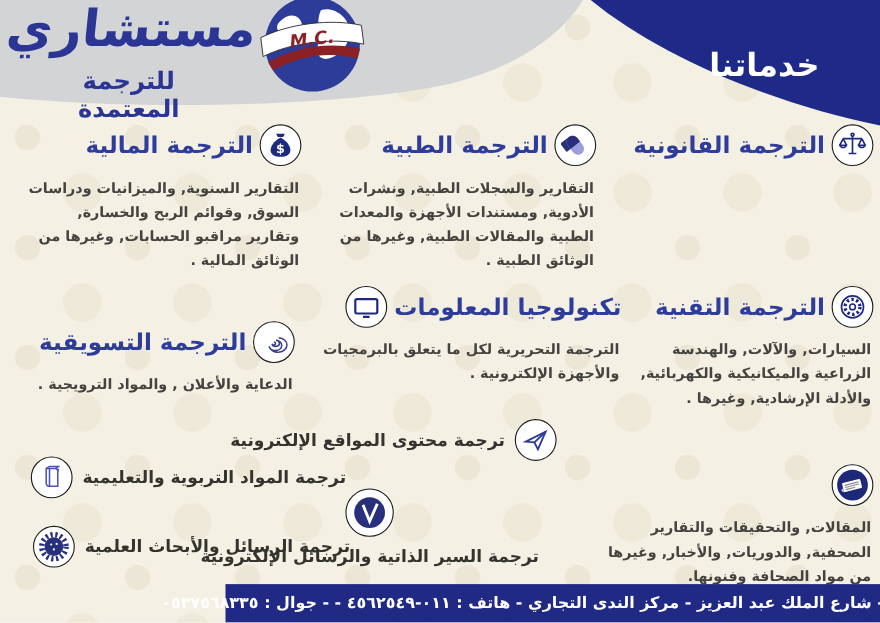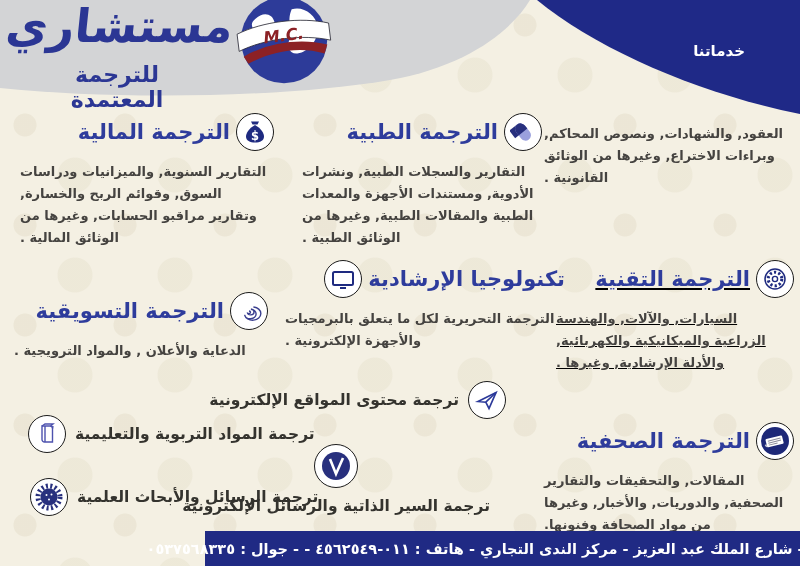--- a/index.html
+++ b/index.html
@@ -12,21 +12,21 @@
     background-color:#f4f0e3;
     background-image:
       radial-gradient(circle at 25px 25px, rgba(193,182,144,0.16) 0 11px, transparent 12px),
       radial-gradient(circle at 75px 75px, rgba(193,182,144,0.12) 0 17px, transparent 18px);
     background-size:100px 100px;
   }
   
   .header-shapes{position:absolute;top:0;left:0;display:block;}
   .ribbon-label{
     position:absolute;top:42px;right:55px;color:#ffffff;
-    font-size:15px;font-weight:bold;direction:rtl;letter-spacing:1px;
+    font-size:29px;font-weight:bold;direction:rtl;letter-spacing:1px;
   }
   .logo-title{
     position:absolute;top:-2px;left:18px;width:215px;text-align:center;
     color:#2b3694;font-size:46px;font-weight:bold;direction:rtl;
     transform:skewX(-6deg);line-height:1.25;
   }
   .logo-subtitle{
     position:absolute;top:62px;left:28px;width:178px;text-align:center;
     color:#2b3694;font-size:22px;font-weight:bold;direction:rtl;
   }
@@ -34,31 +34,31 @@
   
   .svc{position:absolute;direction:rtl;text-align:center;}
   .svc-head{display:flex;align-items:center;gap:6px;justify-content:flex-start;}
   .svc-head h2{
     margin:0;font-size:21px;font-weight:bold;color:#2e3c9c;white-space:nowrap;
   }
   .svc.icon-left .svc-head .icon-circle{order:2;}
   .svc.icon-left .svc-head h2{order:1;}
   .svc p{
     margin:10px 2px 0 2px;font-size:13px;font-weight:bold;color:#454340;
-    line-height:1.7;text-align:left;
+    line-height:1.7;text-align:right;
   }
   .icon-circle{
     flex:0 0 auto;width:38px;height:38px;border:1.6px solid #1c1c1c;border-radius:50%;
     background:#ffffff;display:flex;align-items:center;justify-content:center;box-sizing:border-box;
   }
   
   .svc.legal     {top:113px;right:6px;  width:252px;}
   .svc.medical   {top:113px;right:258px;width:242px;}
   .svc.financial {top:113px;left:18px;  width:256px;}
-  .svc.technical {top:260px;right:6px;  width:240px;text-decoration:underline;}
+  .svc.technical {top:260px;right:6px;  width:240px;}
   .svc.it        {top:260px;right:235px;width:282px;}
   .svc.marketing {top:260px;left:12px;  width:256px;margin-top:32px;}
   .svc.press     {top:422px;right:6px;  width:252px;}
   
   .xrow{
     position:absolute;display:flex;align-items:center;gap:9px;direction:rtl;
   }
   .xrow .xlabel{
     font-size:15.5px;font-weight:bold;color:#34332e;white-space:nowrap;
   }
@@ -97,21 +97,35 @@
     <path d="M20,28 C28,20 38,22 40,31 C42,41 31,48 24,43 C16,38 14,33 20,28 Z" fill="#ffffff"></path>
     <path d="M58,18 C70,14 83,24 85,35 C87,49 76,62 64,64 C56,65 52,57 56,49 C60,41 52,32 58,18 Z" fill="#ffffff"></path>
     <g transform="rotate(-7 50 48)">
       <path d="M2,38 C30,28 70,28 98,38 L98,56 C70,46 30,46 2,56 Z" fill="#ffffff" stroke="#23232f" stroke-width="0.8"></path>
       <text x="50" y="51" text-anchor="middle" font-size="17" font-weight="bold" font-style="italic" fill="#8c2125">M.C.</text>
       <path d="M6,62 C34,50 68,50 94,60 L90,69 C64,58 36,60 10,70 Z" fill="#8c2125"></path>
     </g>
   </svg>
 
   <section class="svc legal">
-    <p>العقود, والشهادات, ونصوص المحاكم, وبراءات الاختراع, وغيرها من الوثائق القانونية .</p>
+    <div class="svc-head">
+      <span class="icon-circle">
+        <svg width="26" height="26" viewBox="0 0 26 26" fill="none" stroke="#1e2a80" stroke-width="1.5">
+          <circle cx="13" cy="3.5" r="1.3"></circle>
+            <line x1="13" y1="5" x2="13" y2="20"></line>
+          <line x1="4.5" y1="7" x2="21.5" y2="7"></line>
+            <line x1="9.5" y1="20.5" x2="16.5" y2="20.5"></line>
+          <path d="M4.5,7 L1.5,13 M4.5,7 L7.5,13"></path>
+            <path d="M1.5,13 A3.2,3.2 0 0 0 7.5,13 Z"></path>
+          <path d="M21.5,7 L18.5,13 M21.5,7 L24.5,13"></path>
+            <path d="M18.5,13 A3.2,3.2 0 0 0 24.5,13 Z"></path>
+        </svg>
+      </span>
+      <h2>الترجمة القانونية</h2>
+    </div>
   </section>
 
   <section class="svc medical">
     <div class="svc-head">
       <span class="icon-circle">
         <svg width="26" height="26" viewBox="0 0 26 26">
           <g transform="rotate(-38 13 13)">
             <path d="M8,3.5 h10 a0,0 0 0 1 0,0 v9.5 h-10 v-9.5 Z" fill="#28307e" transform="translate(-5,0)"></path>
             <rect x="7.5" y="3.5" width="11" height="19" rx="5.5" fill="#9aa0dd"></rect>
             <path d="M7.5,13 v-4 a5.5,5.5 0 0 1 11,0 v4 Z" fill="#28307e"></path>
@@ -152,21 +166,21 @@
   </section>
 
   <section class="svc it icon-left">
     <div class="svc-head">
       <span class="icon-circle">
         <svg width="26" height="26" viewBox="0 0 26 26" fill="none" stroke="#1e2a80" stroke-width="2">
           <rect x="3" y="6" width="20" height="13" rx="1.5"></rect>
           <line x1="10" y1="22" x2="16" y2="22"></line>
         </svg>
       </span>
-      <h2>تكنولوجيا الإرشادية</h2>
+      <h2>تكنولوجيا المعلومات</h2>
     </div>
     <p>الترجمة التحريرية لكل ما يتعلق بالبرمجيات والأجهزة الإلكترونية .</p>
   </section>
 
   <section class="svc marketing">
     <div class="svc-head">
       <span class="icon-circle">
         <svg width="26" height="26" viewBox="0 0 26 26" fill="none" stroke="#3a3f8f" stroke-width="1.4">
           <path d="M13,13 a1.6,1.3 0 1 1 -1.7,1.5 a3.4,2.8 0 1 0 3.6,-3.2 a5.8,4.7 0 1 1 -6.3,5.5 a8.2,6.6 0 1 0 8.8,-7.8"></path>
         </svg>
@@ -228,21 +242,20 @@
           <circle cx="15" cy="15" r="14" fill="#1d2878"></circle>
           <g transform="rotate(-14 15 15)">
             <rect x="6" y="11" width="17" height="8.5" rx="1" fill="#ffffff"></rect>
             <path d="M6,19.5 q-2,-1 -2,-3 l2,-0.5 Z" fill="#cfcfd6"></path>
             <line x1="8" y1="13.5" x2="21" y2="13.5" stroke="#8a8a99" stroke-width="1"></line>
             <line x1="8" y1="15.5" x2="21" y2="15.5" stroke="#8a8a99" stroke-width="1"></line>
             <line x1="8" y1="17.5" x2="17" y2="17.5" stroke="#8a8a99" stroke-width="1"></line>
           </g>
         </svg>
       </span>
-      <h2>الترجمة الصحفية</h2>
     </div>
     <p>المقالات, والتحقيقات والتقارير الصحفية, والدوريات, والأخبار, وغيرها من مواد الصحافة وفنونها.</p>
   </section>
 
   <div class="footer-bar">
     <span class="addr">الرياض - شارع الملك عبد العزيز - مركز الندى التجاري - هاتف : ٠١١-٤٥٦٢٥٤٩ - - جوال : ٠٥٣٧٥٦٨٣٣٥</span>
   </div>
 
 </div>
 

